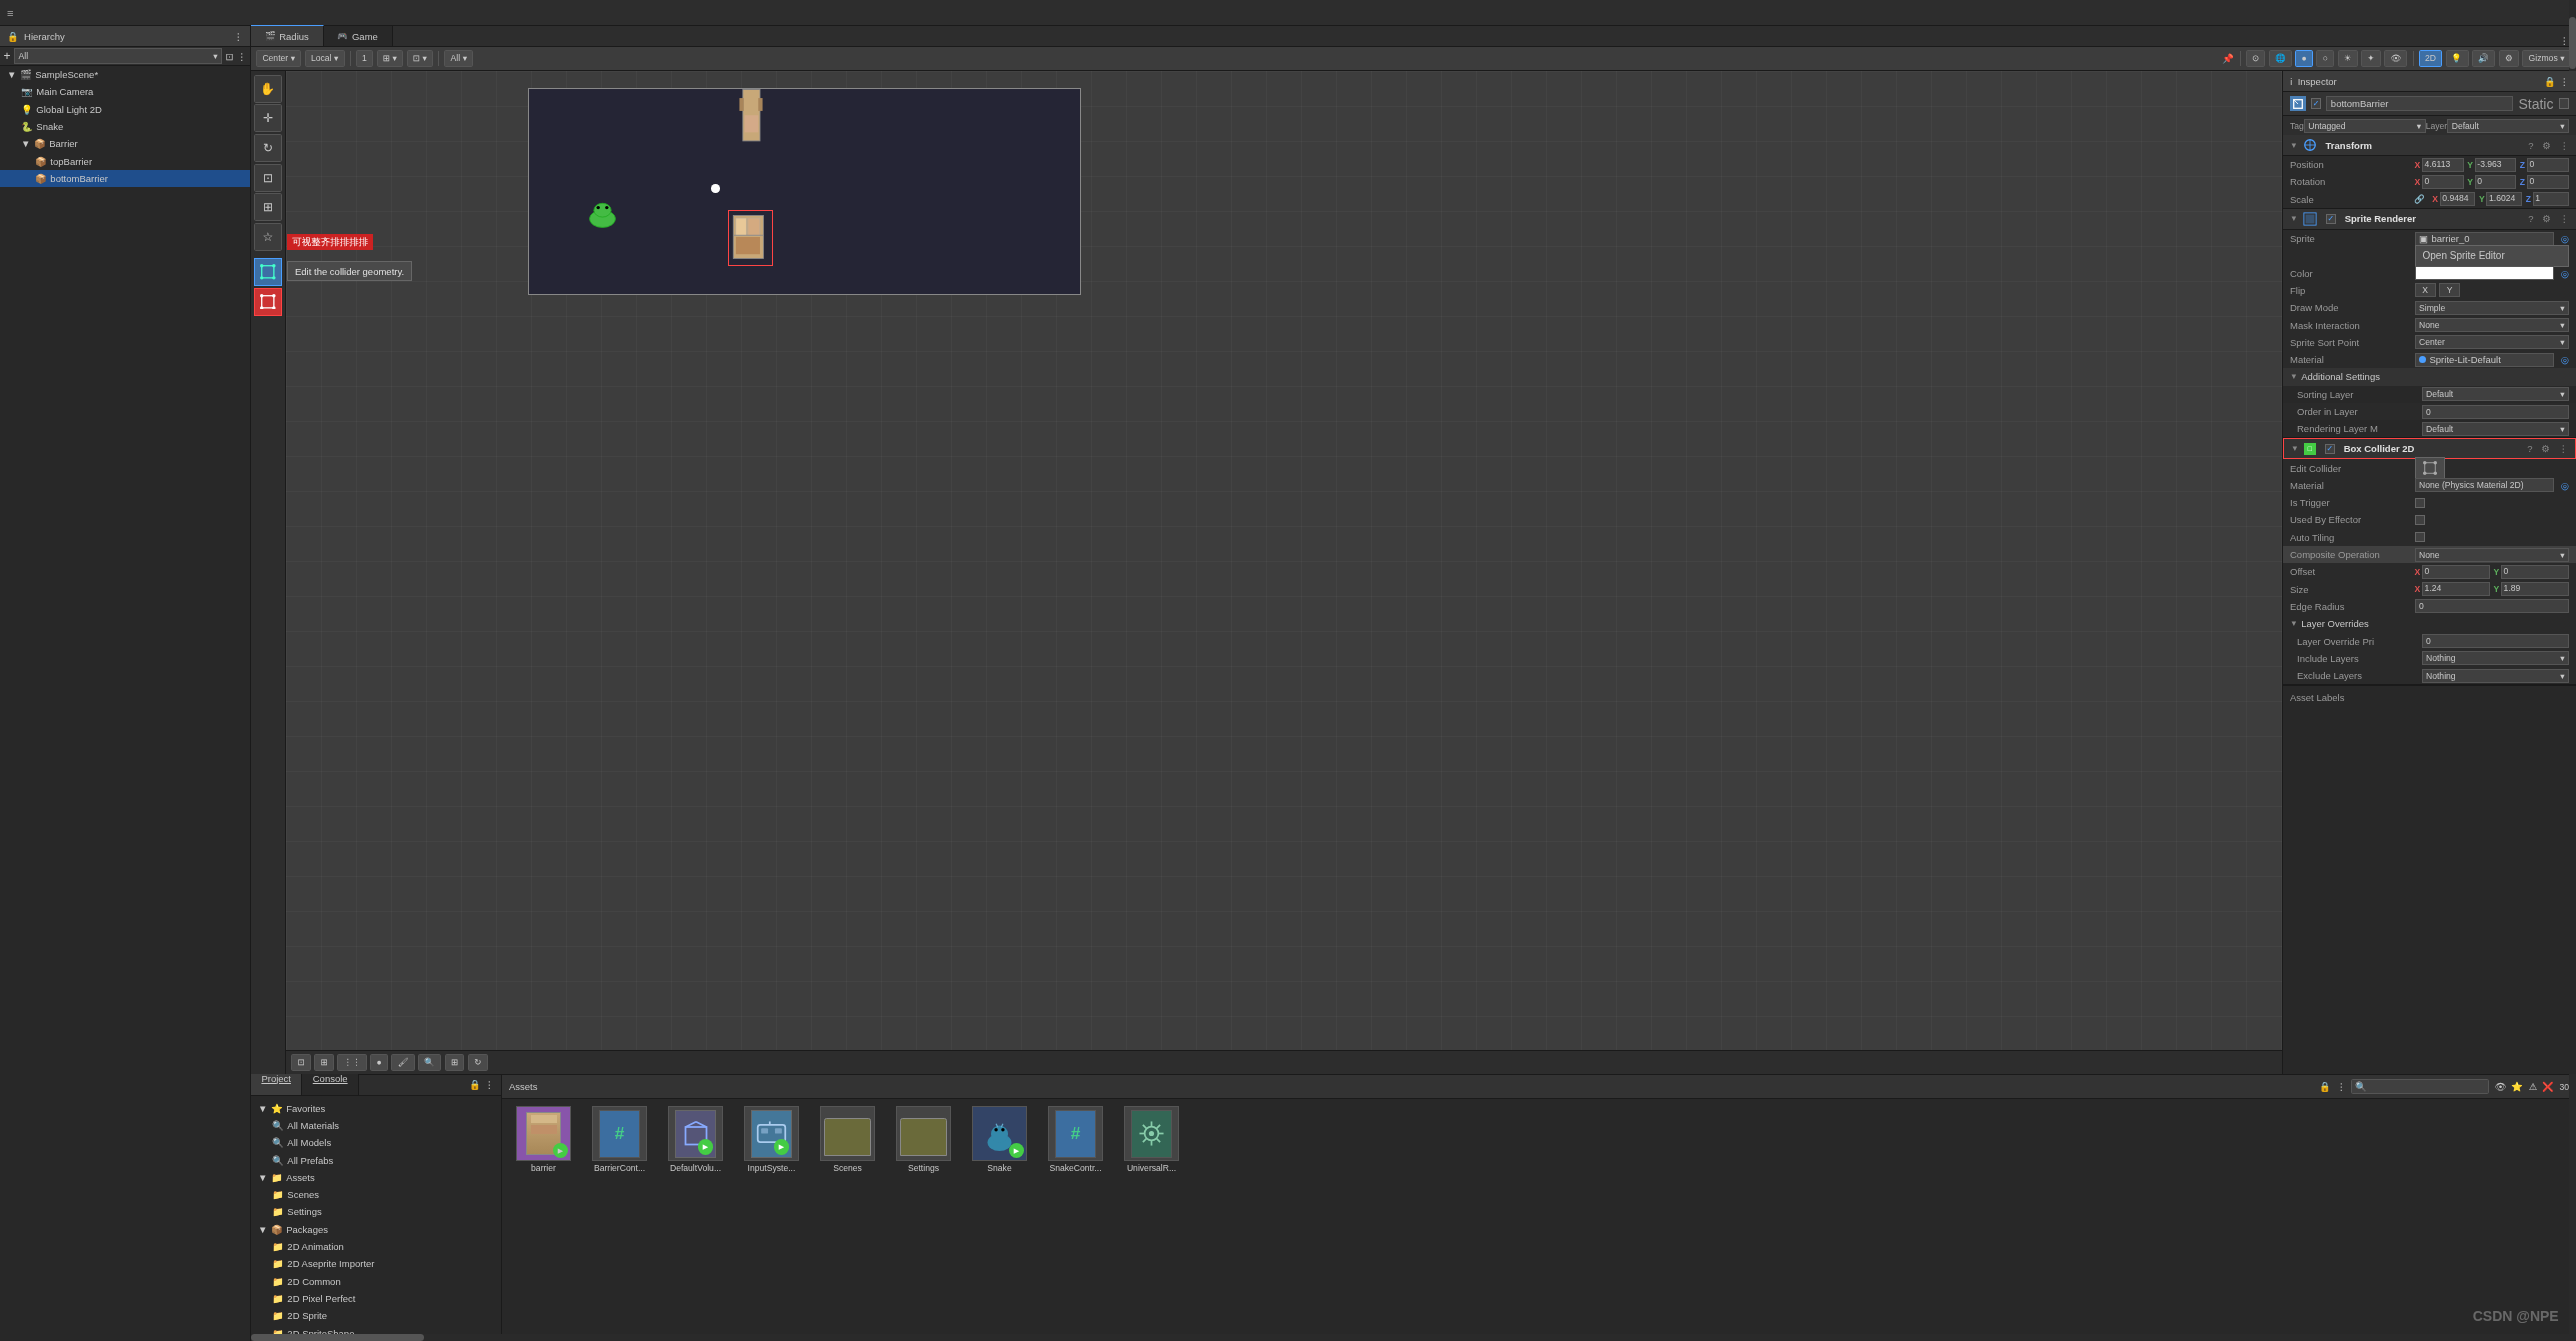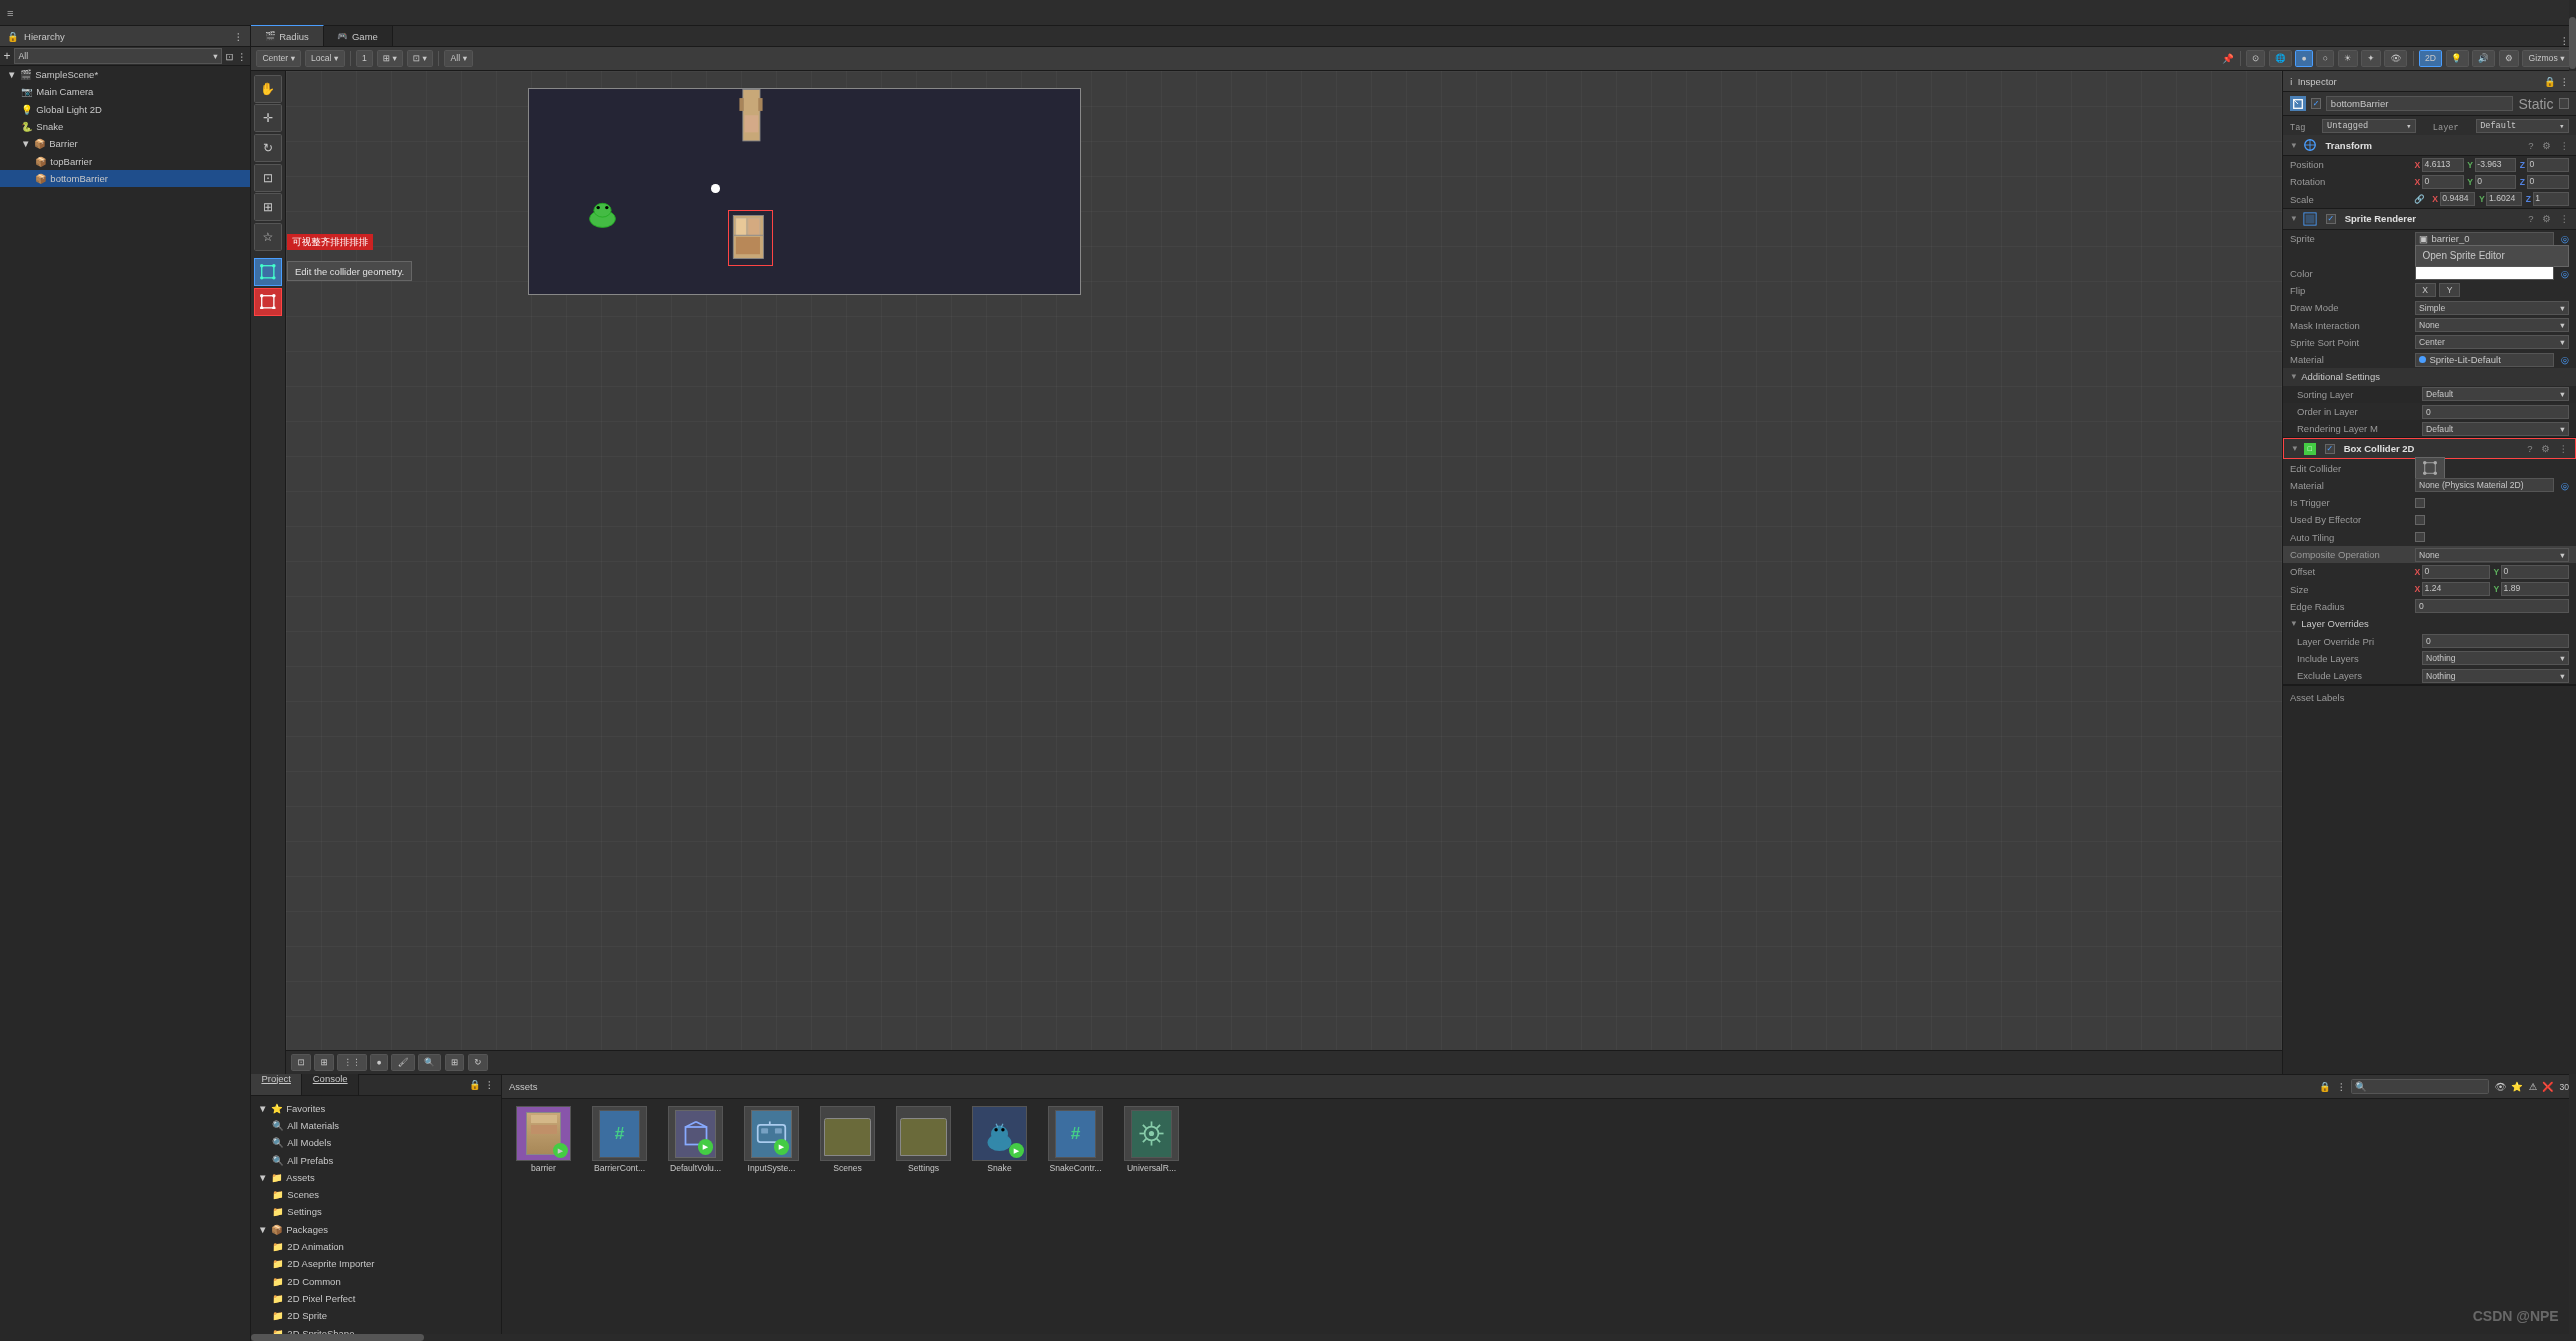--- a/index.html
+++ b/index.html
@@ -308,26 +308,25 @@
 
     .checkbox.checked::after {
       content: '✓';
       font-size: 7.8px;
       color: #4a9eff;
     }
 
     
     .tag-layer-row {
       display: flex;
-      align-items: flex-end;
+      align-items: center;
       padding: 1.7px 7px;
-      gap: 17px;
+      gap: 0;
       background: #2e2e2e;
       height: 19px;
-      font-family: Liberation Mono, monospace;
     }
 
     
     .subsection-header {
       display: flex;
       align-items: center;
       padding: 1.7px 7px;
       background: #333;
       height: 17.3px;
       gap: 3.5px;

